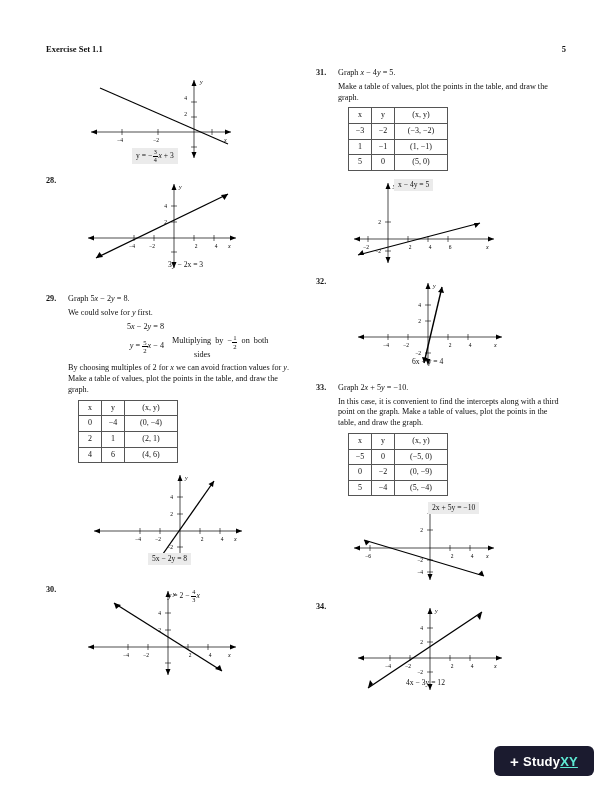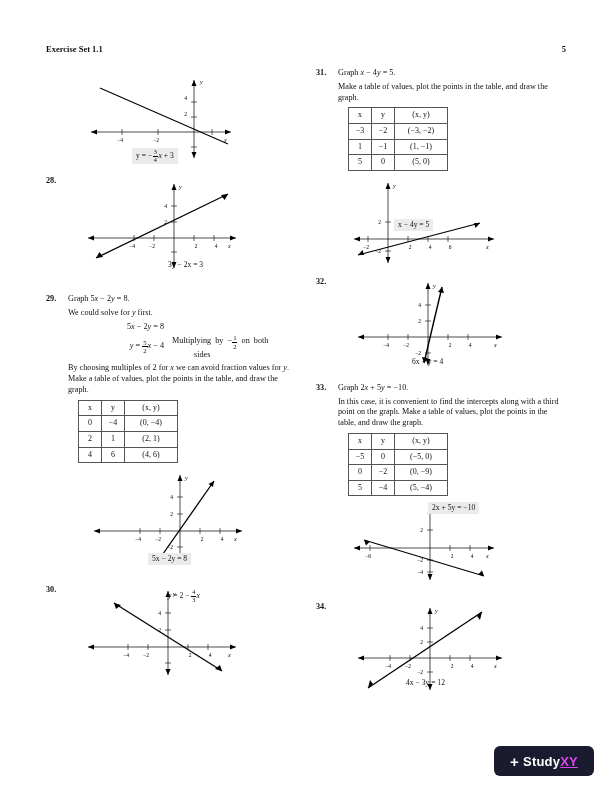--- a/index.html
+++ b/index.html
@@ -63,21 +63,21 @@
   
   .logo{
     position:absolute;right:18px;bottom:16px;
     width:100px;height:30px;border-radius:6px;
     background:#1b1b2f;color:#fff;
     display:flex;align-items:center;justify-content:center;
     font-family:"Liberation Sans", sans-serif;font-size:13px;font-weight:bold;
     letter-spacing:.2px;
   }
   .logo .plus{font-size:15px;font-weight:bold;margin-right:4px;}
-  .logo .xy{color:#d946ef;text-decoration:underline;}
+  .logo .xy{color:#5eead4;text-decoration:underline;}
 </style>
 </head>
 <body>
 
 <div class="page">
 
   <div class="header">
     <span>Exercise Set 1.1</span>
     <span>5</span>
   </div>
@@ -337,21 +337,21 @@
             <text x="106" y="72" font-size="5.5" text-anchor="middle" font-family="Liberation Serif, serif">6</text>
             <text x="37" y="47" font-size="5.5" text-anchor="end" font-family="Liberation Serif, serif">2</text>
             <text x="37" y="76" font-size="5.5" text-anchor="end" font-family="Liberation Serif, serif">−2</text>
             <text x="49" y="11" font-size="6" font-style="italic" font-family="Liberation Serif, serif">y</text>
             <text x="142" y="72" font-size="6" font-style="italic" font-family="Liberation Serif, serif">x</text>
 
             <line x1="14" y1="78" x2="136" y2="46" stroke="#000" stroke-width="1.2"></line>
             <polygon points="136,46 130,46 131.5,51" fill="#000"></polygon>
             <polygon points="14,78 20,78 18.5,73" fill="#000"></polygon>
           </svg>
-          <div class="eqlabel" style="left:50px;top:2px;margin-top:40px;">x − 4y = 5</div>
+          <div class="eqlabel" style="left:50px;top:2px;">x − 4y = 5</div>
         </div>
       </div>
     </div>
 
     <div class="item" style="margin-top:8px;">
       <span class="num">32.</span>
       <div class="body" style="margin-left:30px;">
         <div class="graph">
           <svg width="180" height="96" viewBox="0 0 180 96">
             <line x1="12" y1="60" x2="156" y2="60" stroke="#000" stroke-width="0.7"></line>

